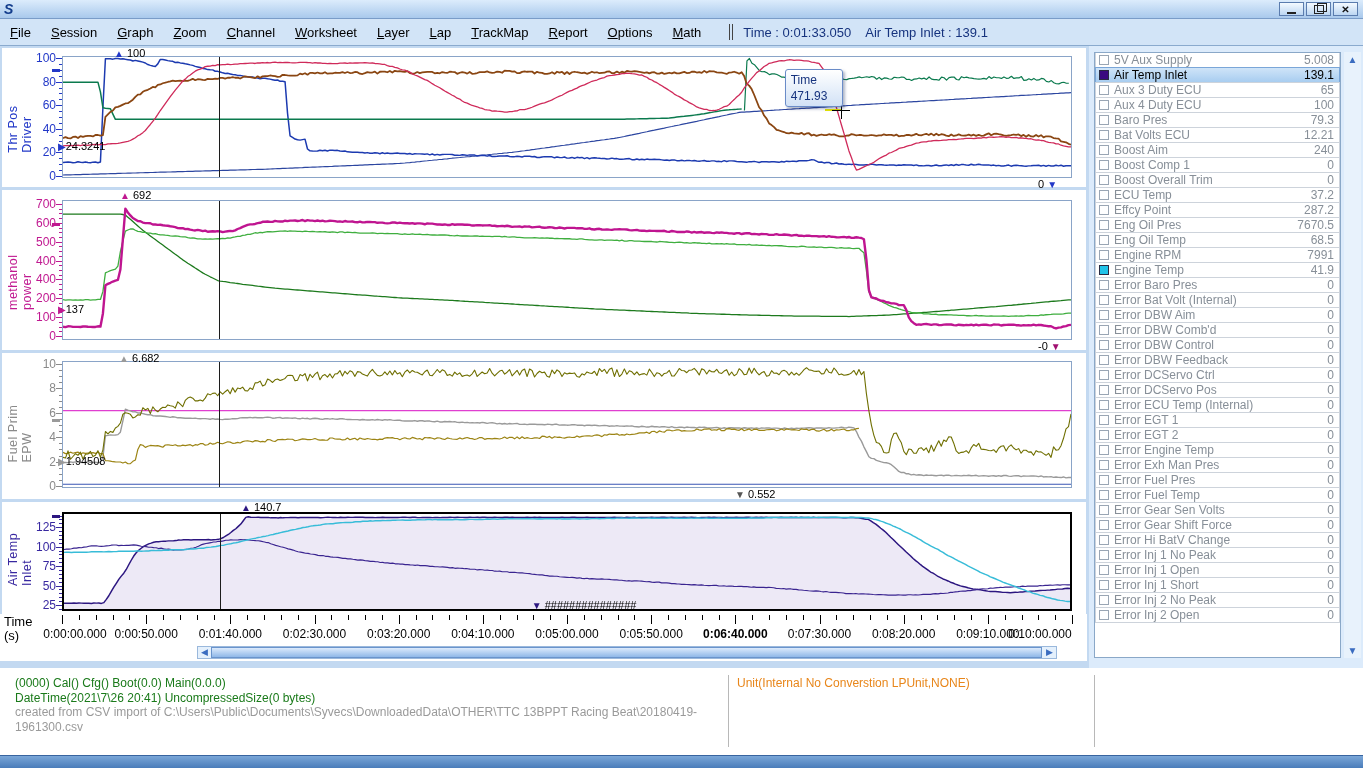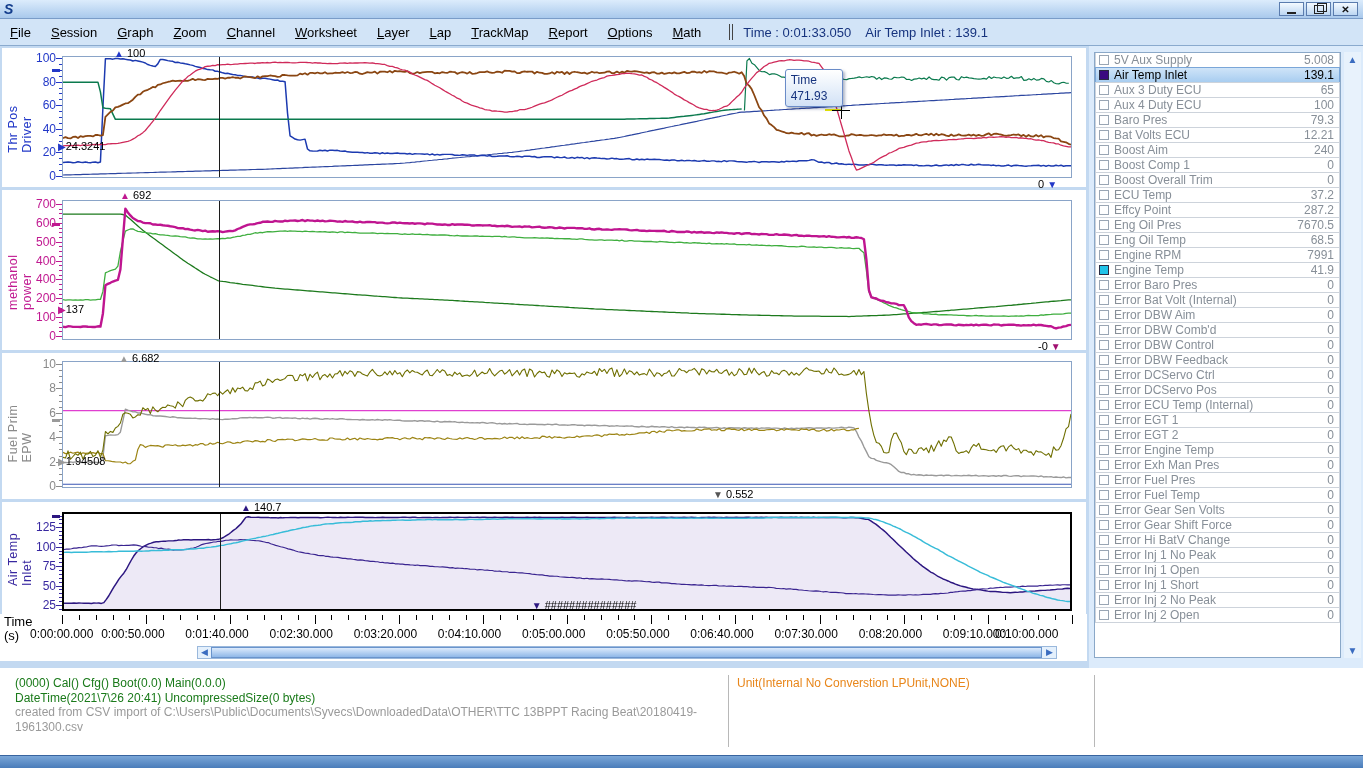--- a/index.html
+++ b/index.html
@@ -23,21 +23,21 @@
   .plot svg{position:absolute;left:0;top:0;width:100%;height:100%}
   .ytick{position:absolute;left:0;width:54px;text-align:right;font-size:12px;line-height:12px}
   .tmaj,.tmin{position:absolute;height:1px}
   .xhair{position:absolute;top:0;width:1px;height:100%;background:#1c1c1c}
   .mk{position:absolute;font-size:11px;color:#000;white-space:nowrap;line-height:11px}
   .mk .tri{font-size:10px}
   .dash{position:absolute;width:8px;height:3px}
   .timeaxis{position:absolute;left:0;top:614px;width:1087px;height:31px;background:#fff}
   .ta-name{position:absolute;left:4px;font-size:13px;color:#000}
   .tat{position:absolute;width:1px;background:#000;top:1px}
-  .ta-label{position:absolute;top:13px;width:90px;font-size:12px;white-space:nowrap;color:#000}
+  .ta-label{position:absolute;top:13px;width:90px;text-align:center;font-size:12px;white-space:nowrap;color:#000}
   .hscroll{position:absolute;left:0;top:645px;width:1087px;height:16px;background:#fff}
   .hs-track{position:absolute;left:197px;top:1px;width:860px;height:13px;background:#e4f0fc;border:1px solid #9ab8dc;box-sizing:border-box}
   .hs-thumb{position:absolute;left:13px;top:0;width:831px;height:11px;background:linear-gradient(#dceafc,#8fb8e8);border:1px solid #6a94cc;box-sizing:border-box}
   .hs-ar{position:absolute;top:0;width:13px;height:11px;color:#3a6cc0;font-size:9px;line-height:11px;text-align:center}
   .sidebar{position:absolute;left:1089px;top:46px;width:274px;height:622px;background:#dcebfb}
   .chanlist{position:absolute;left:5px;top:6px;width:247px;height:606px;background:#fff;border:1px solid #8aa8c8;overflow:hidden;box-sizing:border-box}
   .chanrow{position:relative;height:16px;border:1px solid #cdd3db;margin-top:-1px;box-sizing:border-box;background:#fff;font-size:12px;color:#878f98;display:flex;align-items:center}
   .chanrow.sel{background:linear-gradient(#cfe4f8,#a8cdf0);border-color:#7aa6d8;color:#000}
   .chk{width:10px;height:10px;border:1px solid #9aa6b4;background:#fff;margin:0 5px 0 3px;flex:none;box-sizing:border-box}
   .cname{flex:1;white-space:nowrap;overflow:hidden}
@@ -228,21 +228,21 @@
           <polyline points="0.0,49.4 2.5,49.4 5.0,49.4 7.5,49.4 10.0,49.4 12.5,49.4 15.0,49.4 17.5,49.4 20.0,49.4 22.5,49.4 25.0,49.4 27.5,49.4 30.0,49.4 32.5,49.4 35.0,49.4 37.5,49.4 40.0,49.4 42.5,49.4 45.0,49.4 47.5,49.4 50.0,49.4 52.5,49.4 55.0,49.4 57.5,49.4 60.0,49.4 62.5,49.4 65.0,49.4 67.5,49.4 70.0,49.4 72.5,49.4 75.0,49.4 77.5,49.4 80.0,49.4 82.5,49.4 85.0,49.4 87.5,49.4 90.0,49.4 92.5,49.4 95.0,49.4 97.5,49.4 100.0,49.4 102.5,49.4 105.0,49.4 107.5,49.4 110.0,49.4 112.5,49.4 115.0,49.4 117.5,49.4 120.0,49.4 122.5,49.4 125.0,49.4 127.5,49.4 130.0,49.4 132.5,49.4 135.0,49.4 137.5,49.4 140.0,49.4 142.5,49.4 145.0,49.4 147.5,49.4 150.0,49.4 152.5,49.4 155.0,49.4 157.5,49.4 160.0,49.4 162.5,49.4 165.0,49.4 167.5,49.4 170.0,49.4 172.5,49.4 175.0,49.4 177.5,49.4 180.0,49.4 182.5,49.4 185.0,49.4 187.5,49.4 190.0,49.4 192.5,49.4 195.0,49.4 197.5,49.4 200.0,49.4 202.5,49.4 205.0,49.4 207.5,49.4 210.0,49.4 212.5,49.4 215.0,49.4 217.5,49.4 220.0,49.4 222.5,49.4 225.0,49.4 227.5,49.4 230.0,49.4 232.5,49.4 235.0,49.4 237.5,49.4 240.0,49.4 242.5,49.4 245.0,49.4 247.5,49.4 250.0,49.4 252.5,49.4 255.0,49.4 257.5,49.4 260.0,49.4 262.5,49.4 265.0,49.4 267.5,49.4 270.0,49.4 272.5,49.4 275.0,49.4 277.5,49.4 280.0,49.4 282.5,49.4 285.0,49.4 287.5,49.4 290.0,49.4 292.5,49.4 295.0,49.4 297.5,49.4 300.0,49.4 302.5,49.4 305.0,49.4 307.5,49.4 310.0,49.4 312.5,49.4 315.0,49.4 317.5,49.4 320.0,49.4 322.5,49.4 325.0,49.4 327.5,49.4 330.0,49.4 332.5,49.4 335.0,49.4 337.5,49.4 340.0,49.4 342.5,49.4 345.0,49.4 347.5,49.4 350.0,49.4 352.5,49.4 355.0,49.4 357.5,49.4 360.0,49.4 362.5,49.4 365.0,49.4 367.5,49.4 370.0,49.4 372.5,49.4 375.0,49.4 377.5,49.4 380.0,49.4 382.5,49.4 385.0,49.4 387.5,49.4 390.0,49.4 392.5,49.4 395.0,49.4 397.5,49.4 400.0,49.4 402.5,49.4 405.0,49.4 407.5,49.4 410.0,49.4 412.5,49.4 415.0,49.4 417.5,49.4 420.0,49.4 422.5,49.4 425.0,49.4 427.5,49.4 430.0,49.4 432.5,49.4 435.0,49.4 437.5,49.4 440.0,49.4 442.5,49.4 445.0,49.4 447.5,49.4 450.0,49.4 452.5,49.4 455.0,49.4 457.5,49.4 460.0,49.4 462.5,49.4 465.0,49.4 467.5,49.4 470.0,49.4 472.5,49.4 475.0,49.4 477.5,49.4 480.0,49.4 482.5,49.4 485.0,49.4 487.5,49.4 490.0,49.4 492.5,49.4 495.0,49.4 497.5,49.4 500.0,49.4 502.5,49.4 505.0,49.4 507.5,49.4 510.0,49.4 512.5,49.4 515.0,49.4 517.5,49.4 520.0,49.4 522.5,49.4 525.0,49.4 527.5,49.4 530.0,49.4 532.5,49.4 535.0,49.4 537.5,49.4 540.0,49.4 542.5,49.4 545.0,49.4 547.5,49.4 550.0,49.4 552.5,49.4 555.0,49.4 557.5,49.4 560.0,49.4 562.5,49.4 565.0,49.4 567.5,49.4 570.0,49.4 572.5,49.4 575.0,49.4 577.5,49.4 580.0,49.4 582.5,49.4 585.0,49.4 587.5,49.4 590.0,49.4 592.5,49.4 595.0,49.4 597.5,49.4 600.0,49.4 602.5,49.4 605.0,49.4 607.5,49.4 610.0,49.4 612.5,49.4 615.0,49.4 617.5,49.4 620.0,49.4 622.5,49.4 625.0,49.4 627.5,49.4 630.0,49.4 632.5,49.4 635.0,49.4 637.5,49.4 640.0,49.4 642.5,49.4 645.0,49.4 647.5,49.4 650.0,49.4 652.5,49.4 655.0,49.4 657.5,49.4 660.0,49.4 662.5,49.4 665.0,49.4 667.5,49.4 670.0,49.4 672.5,49.4 675.0,49.4 677.5,49.4 680.0,49.4 682.5,49.4 685.0,49.4 687.5,49.4 690.0,49.4 692.5,49.4 695.0,49.4 697.5,49.4 700.0,49.4 702.5,49.4 705.0,49.4 707.5,49.4 710.0,49.4 712.5,49.4 715.0,49.4 717.5,49.4 720.0,49.4 722.5,49.4 725.0,49.4 727.5,49.4 730.0,49.4 732.5,49.4 735.0,49.4 737.5,49.4 740.0,49.4 742.5,49.4 745.0,49.4 747.5,49.4 750.0,49.4 752.5,49.4 755.0,49.4 757.5,49.4 760.0,49.4 762.5,49.4 765.0,49.4 767.5,49.4 770.0,49.4 772.5,49.4 775.0,49.4 777.5,49.4 780.0,49.4 782.5,49.4 785.0,49.4 787.5,49.4 790.0,49.4 792.5,49.4 795.0,49.4 797.5,49.4 800.0,49.4 802.5,49.4 805.0,49.4 807.5,49.4 810.0,49.4 812.5,49.4 815.0,49.4 817.5,49.4 820.0,49.4 822.5,49.4 825.0,49.4 827.5,49.4 830.0,49.4 832.5,49.4 835.0,49.4 837.5,49.4 840.0,49.4 842.5,49.4 845.0,49.4 847.5,49.4 850.0,49.4 852.5,49.4 855.0,49.4 857.5,49.4 860.0,49.4 862.5,49.4 865.0,49.4 867.5,49.4 870.0,49.4 872.5,49.4 875.0,49.4 877.5,49.4 880.0,49.4 882.5,49.4 885.0,49.4 887.5,49.4 890.0,49.4 892.5,49.4 895.0,49.4 897.5,49.4 900.0,49.4 902.5,49.4 905.0,49.4 907.5,49.4 910.0,49.4 912.5,49.4 915.0,49.4 917.5,49.4 920.0,49.4 922.5,49.4 925.0,49.4 927.5,49.4 930.0,49.4 932.5,49.4 935.0,49.4 937.5,49.4 940.0,49.4 942.5,49.4 945.0,49.4 947.5,49.4 950.0,49.4 952.5,49.4 955.0,49.4 957.5,49.4 960.0,49.4 962.5,49.4 965.0,49.4 967.5,49.4 970.0,49.4 972.5,49.4 975.0,49.4 977.5,49.4 980.0,49.4 982.5,49.4 985.0,49.4 987.5,49.4 990.0,49.4 992.5,49.4 995.0,49.4 997.5,49.4 1000.0,49.4 1002.5,49.4 1005.0,49.4 1007.5,49.4 1010.0,49.4" fill="none" stroke="#e03fd0" stroke-width="1.3" stroke-linejoin="round"></polyline>
           <polyline points="0.0,102.2 2.5,102.0 5.0,102.3 7.5,101.5 10.0,102.0 12.5,101.5 15.0,101.6 17.5,101.9 20.0,102.2 22.5,101.9 25.0,101.4 27.5,101.9 30.0,102.2 32.5,101.9 35.0,102.2 37.5,101.9 40.0,96.7 42.5,74.9 45.0,74.6 47.5,74.1 50.0,74.3 52.5,74.2 55.0,73.8 57.5,71.3 60.0,59.8 62.5,47.9 65.0,48.8 67.5,49.6 70.0,50.7 72.5,50.6 75.0,51.8 77.5,51.8 80.0,52.4 82.5,53.1 85.0,53.6 87.5,53.5 90.0,54.6 92.5,54.8 95.0,54.7 97.5,54.9 100.0,55.1 102.5,55.4 105.0,55.8 107.5,56.2 110.0,55.6 112.5,56.0 115.0,56.7 117.5,56.7 120.0,56.9 122.5,57.2 125.0,57.2 127.5,57.2 130.0,57.3 132.5,57.0 135.0,57.5 137.5,57.7 140.0,57.5 142.5,57.5 145.0,57.8 147.5,58.2 150.0,57.5 152.5,58.2 155.0,57.9 157.5,58.3 160.0,58.6 162.5,58.0 165.0,58.2 167.5,58.0 170.0,57.6 172.5,57.7 175.0,57.5 177.5,56.8 180.0,56.7 182.5,56.7 185.0,56.6 187.5,56.3 190.0,56.7 192.5,56.4 195.0,56.6 197.5,56.6 200.0,56.7 202.5,56.3 205.0,56.1 207.5,56.3 210.0,57.1 212.5,56.9 215.0,56.5 217.5,56.4 220.0,57.3 222.5,56.9 225.0,56.8 227.5,57.0 230.0,57.1 232.5,56.8 235.0,57.5 237.5,57.7 240.0,57.0 242.5,57.5 245.0,57.2 247.5,58.0 250.0,57.4 252.5,57.2 255.0,57.4 257.5,57.9 260.0,58.3 262.5,57.7 265.0,57.6 267.5,58.1 270.0,57.6 272.5,58.0 275.0,58.2 277.5,57.7 280.0,57.7 282.5,58.1 285.0,58.4 287.5,58.3 290.0,58.5 292.5,58.5 295.0,58.5 297.5,58.9 300.0,58.4 302.5,58.7 305.0,58.9 307.5,58.9 310.0,58.6 312.5,59.1 315.0,58.4 317.5,58.8 320.0,59.2 322.5,58.6 325.0,58.9 327.5,58.6 330.0,59.0 332.5,59.3 335.0,59.0 337.5,59.2 340.0,59.8 342.5,59.9 345.0,59.8 347.5,59.9 350.0,59.9 352.5,59.5 355.0,60.2 357.5,59.7 360.0,59.7 362.5,60.2 365.0,59.8 367.5,60.0 370.0,60.6 372.5,60.7 375.0,60.1 377.5,60.9 380.0,61.0 382.5,60.5 385.0,60.7 387.5,60.4 390.0,60.8 392.5,60.6 395.0,61.4 397.5,61.5 400.0,61.1 402.5,61.6 405.0,61.3 407.5,61.9 410.0,61.6 412.5,61.8 415.0,61.6 417.5,62.0 420.0,61.4 422.5,61.7 425.0,62.3 427.5,61.9 430.0,61.7 432.5,62.1 435.0,62.8 437.5,62.3 440.0,63.0 442.5,62.5 445.0,63.1 447.5,62.5 450.0,62.9 452.5,62.6 455.0,62.4 457.5,63.4 460.0,63.4 462.5,63.1 465.0,63.6 467.5,63.2 470.0,63.3 472.5,63.1 475.0,63.5 477.5,63.5 480.0,63.5 482.5,63.8 485.0,63.3 487.5,63.4 490.0,63.8 492.5,63.3 495.0,63.3 497.5,64.1 500.0,64.0 502.5,63.9 505.0,64.2 507.5,64.1 510.0,63.7 512.5,63.7 515.0,64.2 517.5,64.2 520.0,64.2 522.5,64.8 525.0,64.2 527.5,64.3 530.0,64.5 532.5,64.2 535.0,64.5 537.5,64.9 540.0,64.7 542.5,64.5 545.0,64.6 547.5,65.3 550.0,64.9 552.5,65.1 555.0,64.7 557.5,65.1 560.0,65.1 562.5,65.3 565.0,64.9 567.5,65.2 570.0,64.9 572.5,65.7 575.0,65.8 577.5,66.0 580.0,65.3 582.5,65.6 585.0,66.1 587.5,66.0 590.0,65.3 592.5,65.8 595.0,65.6 597.5,66.2 600.0,65.8 602.5,65.7 605.0,66.1 607.5,66.5 610.0,65.7 612.5,66.6 615.0,66.7 617.5,66.3 620.0,66.2 622.5,66.8 625.0,66.1 627.5,66.4 630.0,66.5 632.5,66.5 635.0,66.9 637.5,66.3 640.0,66.4 642.5,66.3 645.0,66.8 647.5,67.1 650.0,67.1 652.5,66.7 655.0,66.4 657.5,67.0 660.0,67.4 662.5,66.8 665.0,67.4 667.5,66.7 670.0,66.8 672.5,67.1 675.0,66.9 677.5,67.0 680.0,67.5 682.5,66.8 685.0,67.1 687.5,67.3 690.0,66.9 692.5,67.5 695.0,67.0 697.5,67.7 700.0,67.0 702.5,67.2 705.0,67.0 707.5,67.1 710.0,67.5 712.5,67.2 715.0,67.2 717.5,67.4 720.0,67.9 722.5,67.1 725.0,67.6 727.5,67.7 730.0,67.3 732.5,67.7 735.0,67.3 737.5,67.4 740.0,67.2 742.5,67.2 745.0,67.0 747.5,66.8 750.0,66.9 752.5,67.6 755.0,66.9 757.5,67.1 760.0,67.0 762.5,67.2 765.0,67.3 767.5,66.6 770.0,67.2 772.5,67.2 775.0,66.9 777.5,66.7 780.0,66.3 782.5,66.7 785.0,67.0 787.5,66.1 790.0,66.5 792.5,66.9 795.0,70.7 797.5,76.3 800.0,80.4 802.5,86.2 805.0,91.1 807.5,96.3 810.0,97.9 812.5,98.2 815.0,100.0 817.5,100.7 820.0,101.5 822.5,102.2 825.0,102.4 827.5,103.0 830.0,104.3 832.5,106.4 835.0,108.7 837.5,111.2 840.0,112.3 842.5,112.2 845.0,113.6 847.5,113.6 850.0,114.7 852.5,114.1 855.0,114.9 857.5,114.6 860.0,114.8 862.5,115.5 865.0,114.8 867.5,115.2 870.0,115.0 872.5,115.3 875.0,115.6 877.5,115.2 880.0,114.9 882.5,115.6 885.0,114.9 887.5,115.0 890.0,115.7 892.5,115.5 895.0,115.2 897.5,115.4 900.0,115.7 902.5,115.3 905.0,115.5 907.5,115.1 910.0,115.6 912.5,115.4 915.0,115.1 917.5,115.9 920.0,115.7 922.5,115.5 925.0,115.7 927.5,116.1 930.0,115.7 932.5,115.6 935.0,116.1 937.5,115.5 940.0,116.1 942.5,115.3 945.0,115.3 947.5,115.9 950.0,116.2 952.5,115.7 955.0,115.6 957.5,115.6 960.0,116.4 962.5,115.7 965.0,116.0 967.5,116.0 970.0,115.8 972.5,115.8 975.0,115.9 977.5,116.5 980.0,115.8 982.5,116.8 985.0,116.5 987.5,116.7 990.0,116.5 992.5,117.2 995.0,116.8 997.5,117.2 1000.0,117.4 1002.5,116.8 1005.0,117.7 1007.5,117.4 1010.0,117.3" fill="none" stroke="#9a9a9a" stroke-width="1.4" stroke-linejoin="round"></polyline>
           <polyline points="0.0,91.7 2.5,93.1 5.0,92.8 7.5,91.6 10.0,92.7 12.5,92.1 15.0,91.5 17.5,93.7 20.0,92.3 22.5,92.8 25.0,92.5 27.5,92.5 30.0,92.1 32.5,92.9 35.0,91.6 37.5,93.3 40.0,93.0 42.5,100.2 45.0,100.3 47.5,100.7 50.0,101.3 52.5,101.5 55.0,101.6 57.5,101.6 60.0,102.7 62.5,101.6 65.0,103.4 67.5,103.2 70.0,100.9 72.5,99.6 75.0,88.8 77.5,83.9 80.0,84.6 82.5,86.7 85.0,85.6 87.5,84.8 90.0,84.9 92.5,85.3 95.0,85.0 97.5,85.7 100.0,86.6 102.5,84.3 105.0,84.1 107.5,84.5 110.0,84.8 112.5,84.1 115.0,85.2 117.5,85.3 120.0,84.5 122.5,85.0 125.0,84.5 127.5,84.0 130.0,85.4 132.5,84.0 135.0,84.4 137.5,83.0 140.0,82.8 142.5,84.5 145.0,84.1 147.5,82.3 150.0,83.5 152.5,82.9 155.0,81.6 157.5,82.6 160.0,83.1 162.5,82.0 165.0,81.0 167.5,81.4 170.0,82.6 172.5,82.4 175.0,81.6 177.5,82.3 180.0,80.9 182.5,80.3 185.0,80.1 187.5,80.5 190.0,81.2 192.5,79.9 195.0,80.1 197.5,81.1 200.0,80.7 202.5,81.1 205.0,78.8 207.5,79.0 210.0,80.3 212.5,80.8 215.0,78.9 217.5,78.9 220.0,78.6 222.5,79.0 225.0,78.3 227.5,78.5 230.0,78.5 232.5,80.0 235.0,79.5 237.5,78.8 240.0,78.1 242.5,78.3 245.0,78.9 247.5,78.8 250.0,78.5 252.5,77.7 255.0,78.8 257.5,79.3 260.0,79.1 262.5,79.4 265.0,79.5 267.5,77.2 270.0,77.2 272.5,78.2 275.0,78.3 277.5,78.4 280.0,79.2 282.5,79.0 285.0,77.2 287.5,79.0 290.0,78.1 292.5,77.5 295.0,79.2 297.5,77.2 300.0,78.1 302.5,78.6 305.0,77.7 307.5,78.2 310.0,78.7 312.5,78.5 315.0,79.1 317.5,78.4 320.0,78.6 322.5,77.3 325.0,76.8 327.5,77.0 330.0,76.8 332.5,77.7 335.0,77.7 337.5,78.9 340.0,77.7 342.5,77.0 345.0,77.8 347.5,78.2 350.0,76.6 352.5,77.4 355.0,78.2 357.5,77.8 360.0,79.0 362.5,76.7 365.0,77.0 367.5,76.8 370.0,77.5 372.5,78.3 375.0,77.1 377.5,77.2 380.0,78.1 382.5,78.7 385.0,77.1 387.5,77.7 390.0,78.2 392.5,78.5 395.0,78.6 397.5,77.1 400.0,78.2 402.5,77.4 405.0,76.7 407.5,77.6 410.0,77.9 412.5,78.7 415.0,78.0 417.5,76.8 420.0,76.9 422.5,78.6 425.0,77.8 427.5,77.8 430.0,78.1 432.5,77.6 435.0,77.9 437.5,78.2 440.0,77.5 442.5,76.2 445.0,77.7 447.5,76.5 450.0,76.5 452.5,78.1 455.0,76.1 457.5,77.9 460.0,76.0 462.5,77.7 465.0,76.8 467.5,77.5 470.0,77.7 472.5,77.1 475.0,77.0 477.5,77.7 480.0,75.4 482.5,75.6 485.0,76.7 487.5,75.6 490.0,77.4 492.5,75.9 495.0,76.5 497.5,76.4 500.0,77.0 502.5,77.3 505.0,76.6 507.5,76.2 510.0,76.7 512.5,76.6 515.0,75.1 517.5,76.3 520.0,75.6 522.5,75.2 525.0,75.1 527.5,75.1 530.0,75.4 532.5,74.4 535.0,74.1 537.5,74.6 540.0,75.8 542.5,73.9 545.0,74.3 547.5,73.2 550.0,73.5 552.5,73.6 555.0,73.0 557.5,74.4 560.0,73.8 562.5,74.3 565.0,73.1 567.5,73.9 570.0,73.5 572.5,73.4 575.0,72.8 577.5,72.0 580.0,71.9 582.5,72.0 585.0,71.3 587.5,72.6 590.0,70.6 592.5,70.4 595.0,71.8 597.5,70.0 600.0,70.9 602.5,71.3 605.0,69.2 607.5,69.1 610.0,69.9 612.5,69.6 615.0,69.0 617.5,69.0 620.0,70.2 622.5,69.7 625.0,70.1 627.5,70.1 630.0,70.1 632.5,69.8 635.0,68.0 637.5,69.0 640.0,69.4 642.5,68.2 645.0,68.2 647.5,67.9 650.0,69.3 652.5,68.8 655.0,69.2 657.5,67.9 660.0,69.8 662.5,69.8 665.0,67.9 667.5,67.7 670.0,68.5 672.5,68.2 675.0,68.9 677.5,69.4 680.0,67.8 682.5,69.8 685.0,68.9 687.5,68.1 690.0,69.6 692.5,68.4 695.0,68.2 697.5,69.5 700.0,69.5 702.5,69.5 705.0,68.8 707.5,68.7 710.0,68.6 712.5,68.6 715.0,69.9 717.5,69.2 720.0,68.1 722.5,69.4 725.0,68.0 727.5,68.6 730.0,68.9 732.5,68.7 735.0,69.1 737.5,69.6 740.0,67.9 742.5,68.6 745.0,68.2 747.5,69.5 750.0,68.5 752.5,68.4 755.0,70.0 757.5,70.3 760.0,69.3 762.5,68.3 765.0,70.2 767.5,69.8 770.0,68.4 772.5,70.0 775.0,68.9 777.5,69.1 780.0,68.6 782.5,68.1 785.0,69.7 787.5,69.8 790.0,68.8 792.5,68.9 795.0,67.7 797.5,67.5" fill="none" stroke="#9c8414" stroke-width="1.2" stroke-linejoin="round"></polyline>
           <polyline points="0.0,96.9 2.5,97.6 5.0,90.3 7.5,98.8 10.0,96.0 12.5,93.2 15.0,94.8 17.5,91.5 20.0,98.7 22.5,93.8 25.0,93.5 27.5,90.8 30.0,96.1 32.5,94.7 35.0,90.1 37.5,96.9 40.0,89.2 42.5,70.6 45.0,73.0 47.5,70.5 50.0,71.5 52.5,67.1 55.0,65.4 57.5,62.0 60.0,53.1 62.5,51.6 65.0,52.1 67.5,53.2 70.0,56.8 72.5,55.8 75.0,53.6 77.5,54.0 80.0,46.5 82.5,48.7 85.0,47.1 87.5,52.3 90.0,45.6 92.5,48.8 95.0,50.6 97.5,47.8 100.0,46.0 102.5,46.3 105.0,43.6 107.5,44.4 110.0,44.9 112.5,46.8 115.0,40.4 117.5,42.9 120.0,45.3 122.5,39.1 125.0,36.6 127.5,35.6 130.0,36.8 132.5,39.5 135.0,39.5 137.5,38.6 140.0,39.7 142.5,36.7 145.0,32.3 147.5,33.4 150.0,31.9 152.5,31.5 155.0,34.3 157.5,30.3 160.0,32.7 162.5,30.2 165.0,28.2 167.5,32.2 170.0,26.2 172.5,30.6 175.0,26.5 177.5,27.1 180.0,25.5 182.5,29.1 185.0,29.5 187.5,26.3 190.0,27.9 192.5,21.2 195.0,21.0 197.5,19.4 200.0,24.4 202.5,23.1 205.0,17.3 207.5,18.6 210.0,20.8 212.5,18.1 215.0,17.3 217.5,18.8 220.0,17.9 222.5,16.7 225.0,13.7 227.5,13.6 230.0,13.7 232.5,19.1 235.0,18.5 237.5,12.8 240.0,14.1 242.5,11.7 245.0,19.2 247.5,12.4 250.0,15.7 252.5,12.3 255.0,10.3 257.5,18.1 260.0,14.0 262.5,12.8 265.0,15.3 267.5,12.1 270.0,16.2 272.5,12.2 275.0,11.8 277.5,8.7 280.0,14.2 282.5,9.5 285.0,12.2 287.5,8.9 290.0,10.1 292.5,14.6 295.0,9.8 297.5,10.1 300.0,12.2 302.5,13.3 305.0,14.3 307.5,10.2 310.0,7.5 312.5,10.9 315.0,13.6 317.5,14.3 320.0,13.2 322.5,10.0 325.0,13.0 327.5,9.2 330.0,13.1 332.5,8.7 335.0,12.2 337.5,10.8 340.0,14.9 342.5,10.3 345.0,8.1 347.5,11.0 350.0,8.6 352.5,10.1 355.0,10.5 357.5,12.0 360.0,13.1 362.5,9.9 365.0,8.2 367.5,13.4 370.0,13.9 372.5,10.9 375.0,7.6 377.5,10.7 380.0,7.9 382.5,9.2 385.0,13.6 387.5,12.6 390.0,14.4 392.5,10.3 395.0,12.8 397.5,11.1 400.0,14.6 402.5,13.8 405.0,13.2 407.5,14.4 410.0,12.0 412.5,8.3 415.0,14.7 417.5,12.3 420.0,10.2 422.5,12.0 425.0,11.2 427.5,6.7 430.0,11.4 432.5,14.1 435.0,11.5 437.5,9.2 440.0,8.4 442.5,12.3 445.0,10.4 447.5,7.7 450.0,14.1 452.5,11.4 455.0,8.5 457.5,13.3 460.0,8.6 462.5,7.1 465.0,14.8 467.5,7.1 470.0,8.6 472.5,15.2 475.0,11.7 477.5,9.4 480.0,10.9 482.5,10.3 485.0,14.5 487.5,15.4 490.0,8.1 492.5,11.8 495.0,8.0 497.5,9.9 500.0,14.8 502.5,10.9 505.0,12.2 507.5,11.3 510.0,11.6 512.5,11.1 515.0,14.8 517.5,15.4 520.0,12.0 522.5,13.2 525.0,10.1 527.5,11.2 530.0,11.7 532.5,9.4 535.0,13.7 537.5,6.6 540.0,9.7 542.5,7.4 545.0,11.6 547.5,7.4 550.0,6.2 552.5,14.7 555.0,7.8 557.5,14.8 560.0,12.2 562.5,7.0 565.0,12.5 567.5,8.9 570.0,10.0 572.5,12.9 575.0,10.0 577.5,13.3 580.0,12.3 582.5,11.8 585.0,13.3 587.5,7.2 590.0,10.7 592.5,14.8 595.0,10.9 597.5,11.6 600.0,14.4 602.5,11.6 605.0,11.1 607.5,8.5 610.0,14.2 612.5,14.1 615.0,10.7 617.5,6.6 620.0,8.7 622.5,8.9 625.0,10.9 627.5,8.3 630.0,8.1 632.5,6.5 635.0,9.3 637.5,13.2 640.0,6.8 642.5,8.2 645.0,12.2 647.5,8.3 650.0,9.9 652.5,10.0 655.0,7.4 657.5,11.0 660.0,11.6 662.5,9.2 665.0,7.8 667.5,13.5 670.0,10.2 672.5,14.0 675.0,12.3 677.5,6.8 680.0,9.0 682.5,12.8 685.0,12.4 687.5,6.1 690.0,11.4 692.5,6.4 695.0,10.3 697.5,13.1 700.0,10.9 702.5,9.6 705.0,14.4 707.5,13.7 710.0,8.8 712.5,11.5 715.0,11.2 717.5,12.9 720.0,9.4 722.5,8.4 725.0,9.8 727.5,13.4 730.0,10.3 732.5,13.2 735.0,11.2 737.5,13.5 740.0,10.9 742.5,7.8 745.0,5.8 747.5,8.0 750.0,8.3 752.5,9.4 755.0,9.5 757.5,9.2 760.0,12.1 762.5,11.8 765.0,6.8 767.5,10.4 770.0,11.2 772.5,6.1 775.0,9.1 777.5,12.9 780.0,12.1 782.5,13.4 785.0,13.1 787.5,12.6 790.0,11.1 792.5,8.6 795.0,13.2 797.5,7.6 800.0,12.9 802.5,9.7 805.0,32.1 807.5,49.6 810.0,64.1 812.5,74.5 815.0,81.8 817.5,82.5 820.0,85.7 822.5,92.0 825.0,92.4 827.5,91.9 830.0,78.9 832.5,72.6 835.0,72.1 837.5,77.8 840.0,82.1 842.5,90.8 845.0,94.2 847.5,88.4 850.0,89.0 852.5,92.7 855.0,92.7 857.5,87.9 860.0,87.1 862.5,89.8 865.0,87.3 867.5,92.2 870.0,84.5 872.5,90.7 875.0,85.0 877.5,80.1 880.0,85.6 882.5,79.2 885.0,80.7 887.5,75.9 890.0,76.2 892.5,82.5 895.0,90.4 897.5,92.9 900.0,91.8 902.5,91.6 905.0,90.1 907.5,92.6 910.0,87.3 912.5,83.8 915.0,85.7 917.5,82.6 920.0,88.6 922.5,88.8 925.0,89.1 927.5,89.9 930.0,90.1 932.5,89.1 935.0,91.9 937.5,87.6 940.0,85.6 942.5,85.1 945.0,90.4 947.5,86.2 950.0,84.2 952.5,87.4 955.0,89.3 957.5,88.0 960.0,92.7 962.5,89.6 965.0,89.7 967.5,91.6 970.0,91.3 972.5,94.8 975.0,90.1 977.5,91.4 980.0,91.3 982.5,93.1 985.0,94.8 987.5,92.8 990.0,96.9 992.5,86.2 995.0,89.5 997.5,89.2 1000.0,85.0 1002.5,77.5 1005.0,68.0 1007.5,65.7 1010.0,52.8" fill="none" stroke="#6f6f00" stroke-width="1.1" stroke-linejoin="round"></polyline>
         </svg>
         <div class="xhair" style="left: 156px;"></div>
       </div>
       <div class="mk" style="left: 117.004px; top: 0px;"><span class="tri" style="color:#9a9a9a">▲</span> 6.682</div>
       <div class="mk" style="left: 56px; top: 103.258px;"><span class="tri" style="color:#9a9a9a">▶</span>1.94508</div>
       <div class="dash" style="left: 50px; top: 65.5591px; background: rgb(154, 154, 154);"></div>
-      <div class="mk" style="top: 136px; left: 711px;"><span class="tri" style="color:#555555">▼</span> 0.552</div>
+      <div class="mk" style="top: 136px; left: 733px;"><span class="tri" style="color:#555555">▼</span> 0.552</div>
     </div>
     <div class="panel sel" style="top: 502px; height: 112px;">
       <span class="ylab" style="color: rgb(56, 40, 160);">Air Temp Inlet</span>
       <span class="ytick" style="color: rgb(56, 40, 160); top: 97.0071px;">25</span>
       <div class="tmaj" style="left: 54px; width: 6px; top: 103.007px; background: rgb(56, 40, 160);"></div>
       <span class="ytick" style="color: rgb(56, 40, 160); top: 77.5495px;">50</span>
       <div class="tmaj" style="left: 54px; width: 6px; top: 83.5495px; background: rgb(56, 40, 160);"></div>
       <span class="ytick" style="color: rgb(56, 40, 160); top: 58.092px;">75</span>
       <div class="tmaj" style="left: 54px; width: 6px; top: 64.092px; background: rgb(56, 40, 160);"></div>
       <span class="ytick" style="color: rgb(56, 40, 160); top: 38.6344px;">100</span>
@@ -330,21 +330,21 @@
     <div class="tat" style="left: 600.7px; height: 5px;"></div>
     <div class="tat" style="left: 617.5px; height: 5px;"></div>
     <div class="tat" style="left: 634.3px; height: 5px;"></div>
     <div class="tat" style="left: 651.2px; height: 9px;"></div>
     <span class="ta-label" style="left: 606.167px;">0:05:50.000</span>
     <div class="tat" style="left: 668px; height: 5px;"></div>
     <div class="tat" style="left: 684.8px; height: 5px;"></div>
     <div class="tat" style="left: 701.7px; height: 5px;"></div>
     <div class="tat" style="left: 718.5px; height: 5px;"></div>
     <div class="tat" style="left: 735.3px; height: 9px;"></div>
-    <span class="ta-label" style="left: 690.333px;">0:06:40.000</span>
+    <span class="ta-label" style="left: 690.333px; font-weight: bold;">0:06:40.000</span>
     <div class="tat" style="left: 752.2px; height: 5px;"></div>
     <div class="tat" style="left: 769px; height: 5px;"></div>
     <div class="tat" style="left: 785.8px; height: 5px;"></div>
     <div class="tat" style="left: 802.7px; height: 5px;"></div>
     <div class="tat" style="left: 819.5px; height: 9px;"></div>
     <span class="ta-label" style="left: 774.5px;">0:07:30.000</span>
     <div class="tat" style="left: 836.3px; height: 5px;"></div>
     <div class="tat" style="left: 853.2px; height: 5px;"></div>
     <div class="tat" style="left: 870px; height: 5px;"></div>
     <div class="tat" style="left: 886.8px; height: 5px;"></div>

